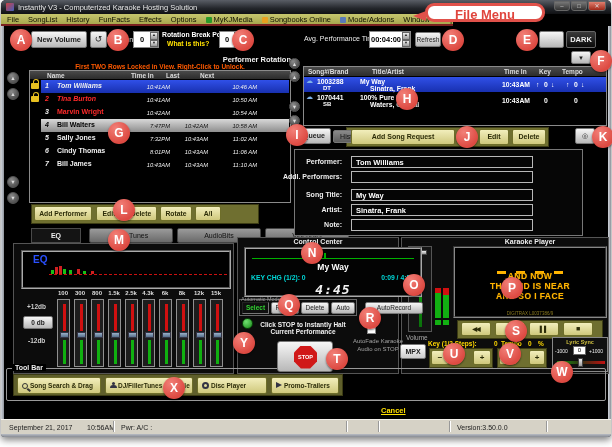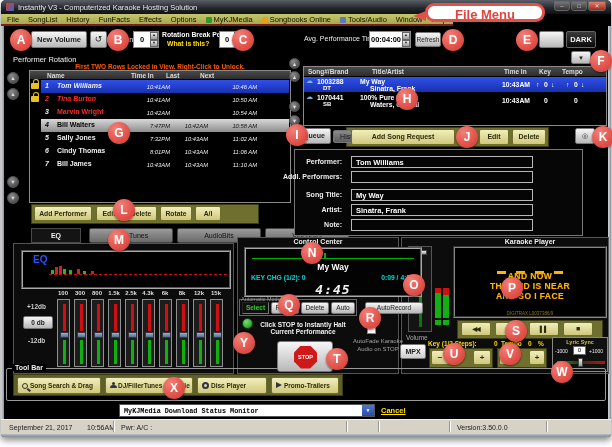--- a/index.html
+++ b/index.html
@@ -108,21 +108,21 @@
 
   <div class="abs" id="menubar">
     <span class="mi">File</span>
     <span class="mi">SongList</span>
     <span class="mi">History</span>
     <span class="mi">FunFacts</span>
     <span class="mi">Effects</span>
     <span class="mi">Options</span>
     <span class="mi"><i class="msq" style="background:#2a9a2a;"></i><span>MyKJMedia</span></span>
     <span class="mi"><i class="msq" style="background:#e8a020;"></i><span>Songbooks Online</span></span>
-    <span class="mi"><i class="msq" style="background:#5a7ab8;"></i><span>Tools/Audio</span></span>
+    <span class="mi"><i class="msq" style="background:#5a7ab8;"></i><span>Mode/Addons</span></span>
     <span class="mi">Window</span>
     <span class="mi">Help</span>
   </div>
 
   <div class="abs" id="mm-callout">
     <div id="mm-tail"></div>
     <span style="line-height:17px;">File Menu</span>
   </div>
 
   <div class="abs edge" style="left:0;"></div>
@@ -143,21 +143,21 @@
         </span></div>
   <span class="abs" style="left:303px;top:35px;font-size:7px;color:#eee;">Avg. Performance Time:</span>
   <div class="abs valbox" style="left:368px;top:31px;width:42px;height:17px;line-height:15px;padding-right:8px;"><span>00:04:00</span><span class="ud">
           <i>▲</i>
           <i>▼</i>
         </span></div>
   <div class="abs btn-silver" style="left:414px;top:32px;width:26px;height:15px;font-size:6.5px;line-height:13px;">Refresh</div>
   <div class="abs btn-silver" style="left:538px;top:31px;width:25px;height:17px;font-size:8px;line-height:15px;color:#cfcfcf;">···</div>
   <div class="abs btn-dark" style="left:565px;top:31px;width:30px;height:17px;font-size:7.5px;line-height:15px;font-weight:bold;">DARK</div>
 
-  <div class="abs" style="left:12px;top:55px;width:262px;font-size:7.5px;color:#f0f0f0;text-align:left;font-weight:normal;">Performer Rotation</div>
+  <div class="abs" style="left:28px;top:55px;width:262px;font-size:7.5px;color:#f0f0f0;text-align:right;font-weight:bold;">Performer Rotation</div>
   <div class="abs" style="left:28px;top:63px;width:262px;font-size:6.5px;color:#ff5a00;text-align:center;font-weight:bold;">First TWO Rows Locked in View. Right-Click to Unlock.</div>
 
   <div class="abs navc" style="left:6px;top:72px;"><span>▲</span></div>
   <div class="abs navc" style="left:6px;top:88px;"><span>▲</span></div>
   <div class="abs navc" style="left:6px;top:176px;"><span>▼</span></div>
   <div class="abs navc" style="left:6px;top:192px;"><span>▼</span></div>
 
   <div class="abs" style="left:28px;top:70px;width:262px;height:133px;border:1px solid #8a8a8a;background:#000;"></div>
   <div class="abs" style="left:29px;top:71px;width:260px;height:8px;background:linear-gradient(#4a4a4a,#2c2c2c);">
     <span class="abs qhead" style="left:17px;top:1px;">Name</span>
@@ -452,24 +452,20 @@
   </div>
 
   <div class="abs" style="left:5px;top:368px;width:600px;height:33px;border:1px solid #999;border-radius:2px;"></div>
   <span class="abs" style="left:11px;top:364px;background:#000;padding:0 3px;font-size:7px;color:#eee;font-weight:bold;">Tool Bar</span>
   <div class="abs" style="left:12px;top:374px;width:330px;height:22px;background:#5f5f2b;border:1px solid #3c3c14;"></div>
   <div class="abs btn-beige" style="left:16px;top:377px;width:84px;height:17px;font-size:6.5px;line-height:15px;text-align:left;padding-left:4px;"><i class="ico-mag"></i><span>Song Search &amp; Drag</span></div>
   <div class="abs btn-beige" style="left:104px;top:377px;width:88px;height:17px;font-size:6.5px;line-height:15px;text-align:left;padding-left:4px;white-space:nowrap;overflow:hidden;"><i class="ico-person"></i><span>DJ/FillerTunes Console</span></div>
   <div class="abs btn-beige" style="left:196px;top:377px;width:70px;height:17px;font-size:6.5px;line-height:15px;text-align:left;padding-left:4px;"><i class="ico-disc"></i><span>Disc Player</span></div>
   <div class="abs btn-beige" style="left:270px;top:377px;width:68px;height:17px;font-size:6.5px;line-height:15px;text-align:left;padding-left:4px;"><i class="ico-promo"></i><span>Promo-Trailers</span></div>
 
-  <div class="abs" style="left:118px;top:404px;width:256px;height:13px;background:#fff;border:1px solid #555;">
-    <span class="abs" style="left:4px;top:2px;font-size:6.8px;font-weight:bold;color:#000;font-family:'Liberation Mono',monospace;">MyKJMedia Download Status Monitor</span>
-    <div class="abs" style="right:0;top:0;width:12px;height:11px;background:linear-gradient(#4a7ad0,#2a4aa0);color:#fff;font-size:5px;text-align:center;line-height:11px;"><span>▼</span></div>
-  </div>
   <span class="abs" style="left:380px;top:406px;font-size:7.5px;color:#ffe000;font-weight:bold;text-decoration:underline;">Cancel</span>
 
   <div class="abs" id="statusbar">
     <span class="abs" style="left:8px;top:4px;">September 21, 2017</span>
     <span class="abs" style="left:86px;top:4px;">10:56AM</span>
     <span class="abs" style="left:120px;top:4px;">Pwr: A/C :</span>
     <span class="abs" style="left:456px;top:4px;">Version:3.50.0.0</span>
   </div>
   <div class="abs ssep" style="left:112px;"></div>
   <div class="abs ssep" style="left:345px;"></div>

